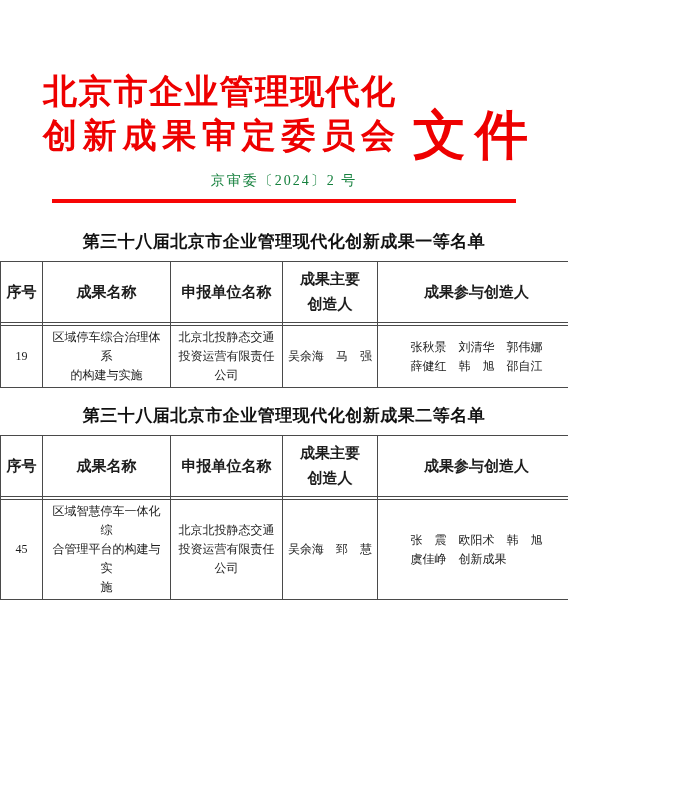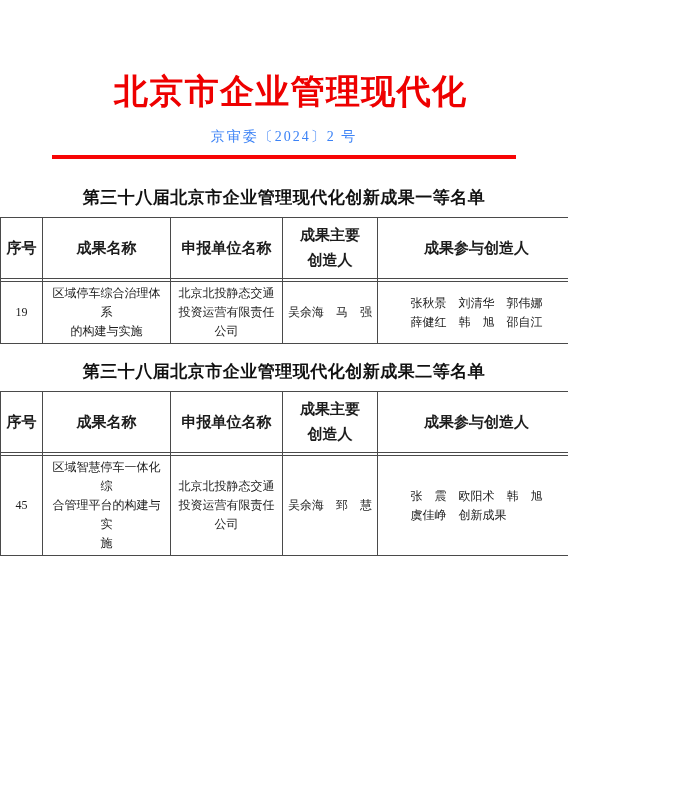--- a/index.html
+++ b/index.html
@@ -14,21 +14,21 @@
   .org-line {
     font-size:34px; font-weight:bold; color:#ee0000; line-height:44px;
     text-align:justify; text-align-last:justify; white-space:nowrap;
   }
   .doc-type {
     font-size:53px; font-weight:bold; color:#ee0000; line-height:53px;
     margin-left:18px; letter-spacing:9px; transform:translateY(4px); white-space:nowrap;
   }
   .doc-number {
     text-align:center; font-size:14px; letter-spacing:2px;
-    margin-top:14px; color:#3b82f6;
+    margin-top:14px; color:#15803d;
   }
   .red-rule { width:464px; height:4px; background:#f70505; margin:9px auto 0; }
   
   .title { margin:40px 0 0; text-align:center; font-size:23px; font-weight:bold;
            line-height:46px; letter-spacing:1px; color:#111111; }
   
   .section-heading { text-align:center; font-size:17px; font-weight:bold;
                      letter-spacing:0.5px; color:#111111; }
   .sh-1 { margin-top:27px; }
   .sh-2 { margin-top:16px; }
@@ -47,21 +47,23 @@
   .block-left { display:inline-block; text-align:left; white-space:pre-line; vertical-align:middle; }
 </style>
 </head>
 <body>
 
 <div class="page">
 
   <div class="letterhead">
     <div class="org">
       <div class="org-line">北京市企业管理现代化</div>
+      <div class="org-line">创新成果审定委员会</div>
     </div>
+    <div class="doc-type">文件</div>
   </div>
 
   <div class="doc-number">京审委〔2024〕2 号</div>
 
   <div class="red-rule"></div>
 
 
   <div class="section-heading sh-1">第三十八届北京市企业管理现代化创新成果一等名单</div>
 
   <table>

